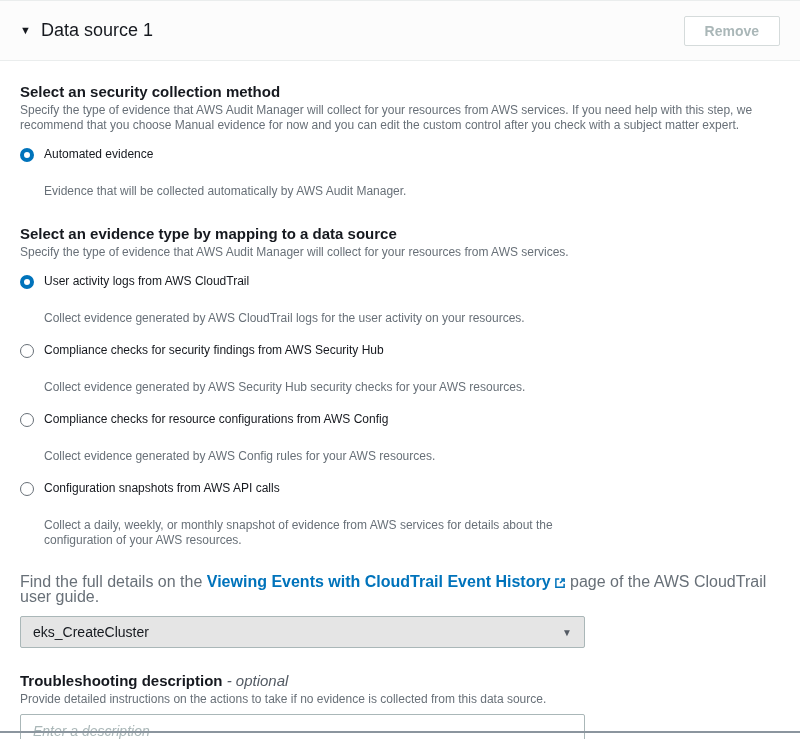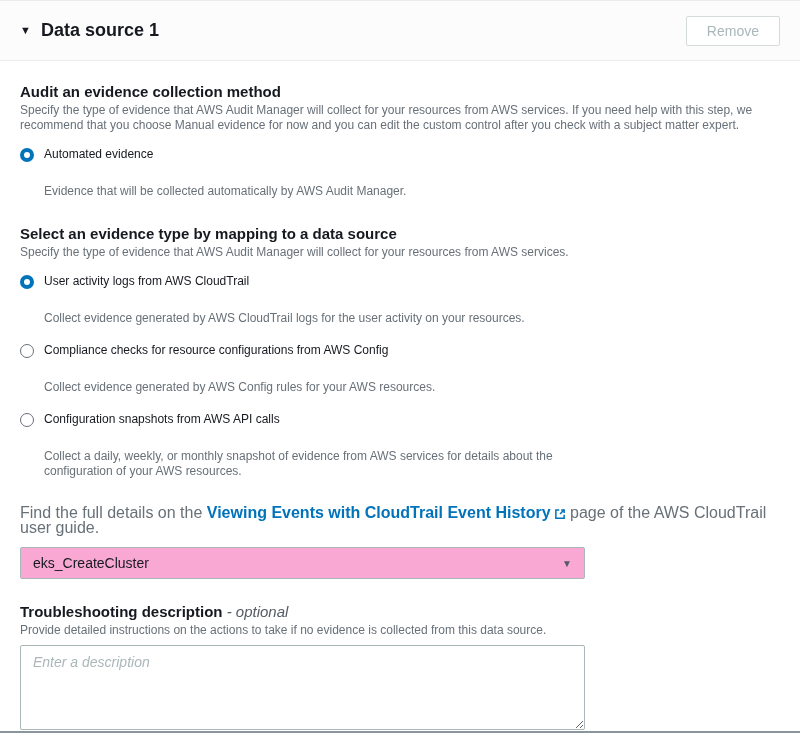--- a/index.html
+++ b/index.html
@@ -28,31 +28,31 @@
   }
   .header-left { display: flex; align-items: center; gap: 10px; }
   .collapse-caret {
     font-size: 11px;
     color: #16191f;
     line-height: 1;
     cursor: pointer;
   }
   .panel-title {
     font-size: 18px;
-    font-weight: 700;
+    font-weight: 400;
     color: #16191f;
   }
   .remove-btn {
     background: #ffffff;
     border: 1px solid #d5dbdb;
     border-radius: 2px;
     color: #aab7b8;
     font-family: inherit;
     font-size: 14px;
-    font-weight: 400;
+    font-weight: 700;
     padding: 6px 20px;
     cursor: not-allowed;
   }
   
   .content { padding: 22px 20px 0 20px; }
   .section-heading {
     font-size: 15px;
     font-weight: 700;
     color: #16191f;
     margin-bottom: 3px;
@@ -113,21 +113,21 @@
   .info-link {
     color: #0073bb;
     font-weight: 700;
     text-decoration: none;
     cursor: pointer;
   }
   .ext-icon { vertical-align: -2px; margin-left: 3px; }
   .select-box {
     width: 565px;
     height: 32px;
-    background: #f9a8d4;
+    background: #e5e5e5;
     border: 1px solid #aab7b8;
     border-radius: 2px;
     display: flex;
     align-items: center;
     justify-content: space-between;
     padding: 1px 12px;
     cursor: pointer;
   }
   .select-value { font-size: 14px; color: #16191f; }
   .select-caret { font-size: 10px; color: #545b64; }
@@ -168,21 +168,21 @@
     <div class="header-left">
       <span class="collapse-caret">▼</span>
       <span class="panel-title">Data source 1</span>
     </div>
     <button class="remove-btn">Remove</button>
   </div>
 
   <div class="content">
 
     <div class="field-group">
-      <div class="section-heading">Audit an evidence collection method</div>
+      <div class="section-heading">Select an security collection method</div>
       <div class="section-desc">Specify the type of evidence that AWS Audit Manager will collect for your resources from AWS services. If you need help with this step, we recommend that you choose Manual evidence for now and you can edit the custom control after you check with a subject matter expert.</div>
 
       <div class="radio-group">
         <div class="radio-item">
           <span class="radio checked"></span>
           <div>
             <div class="radio-label">Automated evidence</div>
             <div class="radio-desc">Evidence that will be collected automatically by AWS Audit Manager.</div>
           </div>
         </div>
@@ -192,20 +192,27 @@
     <div class="field-group">
       <div class="section-heading">Select an evidence type by mapping to a data source</div>
       <div class="section-desc">Specify the type of evidence that AWS Audit Manager will collect for your resources from AWS services.</div>
 
       <div class="radio-group">
         <div class="radio-item">
           <span class="radio checked"></span>
           <div>
             <div class="radio-label">User activity logs from AWS CloudTrail</div>
             <div class="radio-desc">Collect evidence generated by AWS CloudTrail logs for the user activity on your resources.</div>
+          </div>
+        </div>
+        <div class="radio-item">
+          <span class="radio"></span>
+          <div>
+            <div class="radio-label">Compliance checks for security findings from AWS Security Hub</div>
+            <div class="radio-desc">Collect evidence generated by AWS Security Hub security checks for your AWS resources.</div>
           </div>
         </div>
         <div class="radio-item">
           <span class="radio"></span>
           <div>
             <div class="radio-label">Compliance checks for resource configurations from AWS Config</div>
             <div class="radio-desc">Collect evidence generated by AWS Config rules for your AWS resources.</div>
           </div>
         </div>
         <div class="radio-item">

